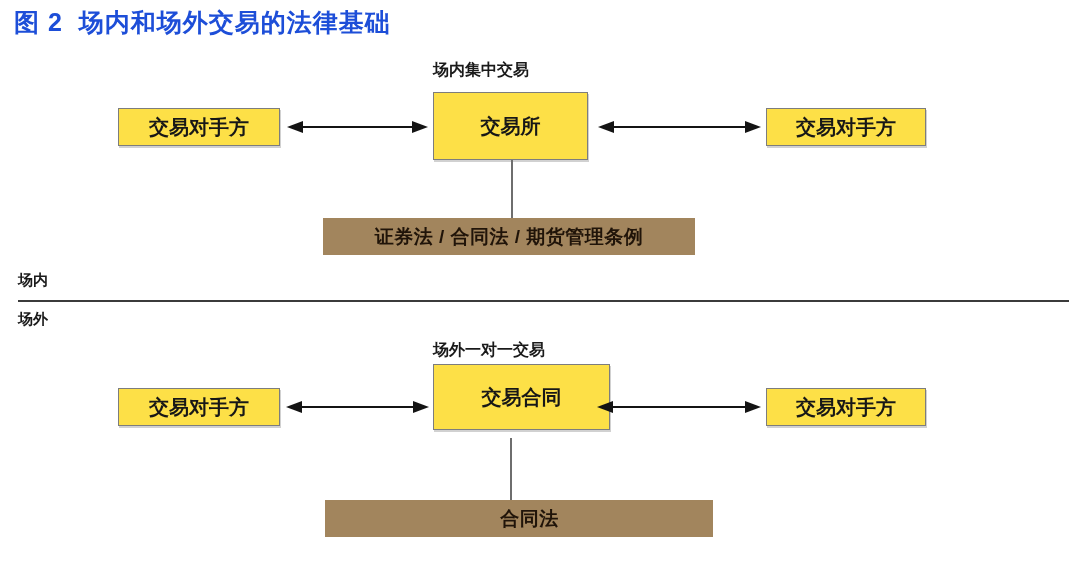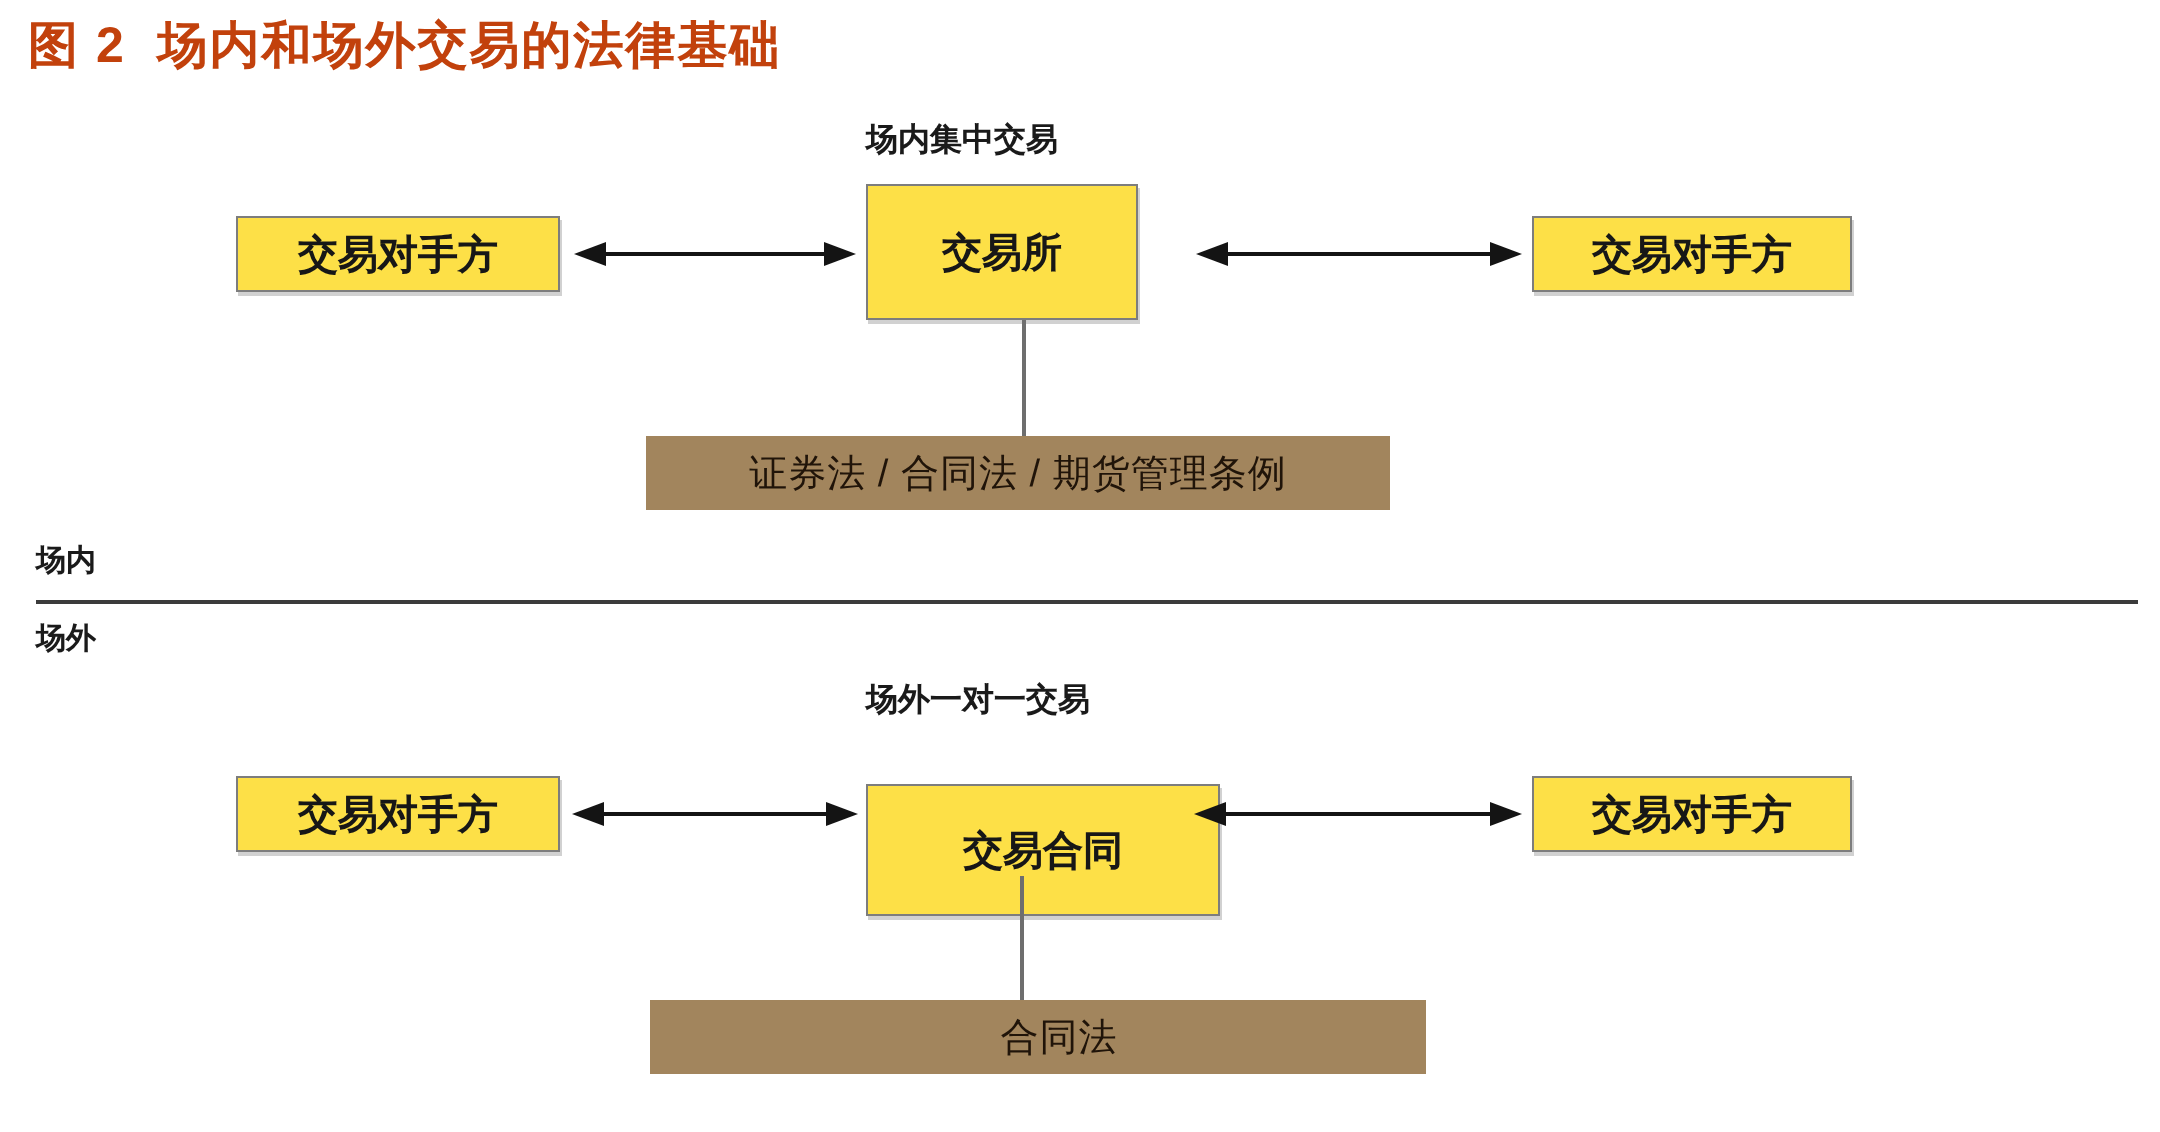--- a/index.html
+++ b/index.html
@@ -16,21 +16,21 @@
     overflow: hidden;
     color: #111;
   }
   .title {
     position: absolute;
     left: 14px;
     top: 6px;
     margin: 0;
     font-size: 25px;
     font-weight: 700;
-    color: #c2410c;
+    color: #1d4ed8;
     letter-spacing: 1px;
     white-space: pre;
   }
   .group-label {
     position: absolute;
     width: 160px;
     font-size: 16px;
     font-weight: 700;
     color: #1a1a1a;
     white-space: nowrap;
@@ -44,24 +44,24 @@
     border: 1px solid var(--box-border, #7d7d7d);
     box-shadow: 1px 2px 0 rgba(0,0,0,0.18);
     display: flex;
     align-items: center;
     justify-content: center;
     font-size: 20px;
     font-weight: 700;
     color: #171717;
     box-sizing: border-box;
   }
-  .b-t-center { left: 433px; top: 92px;  width: 136px; height: 68px; }
+  .b-t-center { left: 433px; top: 92px;  width: 155px; height: 68px; }
   .b-t-left   { left: 118px; top: 108px; width: 162px; height: 38px; }
   .b-t-right  { left: 766px; top: 108px; width: 160px; height: 38px; }
-  .b-b-center { left: 433px; top: 392px; width: 177px; height: 66px; }
+  .b-b-center { left: 433px; top: 364px; width: 177px; height: 66px; }
   .b-b-left   { left: 118px; top: 388px; width: 162px; height: 38px; }
   .b-b-right  { left: 766px; top: 388px; width: 160px; height: 38px; }
 
   .arrow {
     position: absolute;
     height: 14px;
     display: flex;
     align-items: center;
   }
   .a-t-left  { left: 287px; top: 120px; width: 141px; }
@@ -95,21 +95,21 @@
   .v-bottom { left: 510px; top: 438px; height: 62px; }
 
   .lawbar {
     position: absolute;
     background: var(--law-bar-bg, #a2855d);
     color: var(--law-bar-text, #201409);
     display: flex;
     align-items: center;
     justify-content: center;
     font-size: 19px;
-    font-weight: 400;
+    font-weight: 700;
     letter-spacing: 0.5px;
   }
   .lb-top    { left: 323px; top: 218px; width: 372px; height: 37px; }
   .lb-bottom { left: 325px; top: 500px; width: 367px; height: 37px; padding-left: 21px; }
 
   .zone-label {
     position: absolute;
     left: 18px;
     font-size: 15px;
     font-weight: 700;

